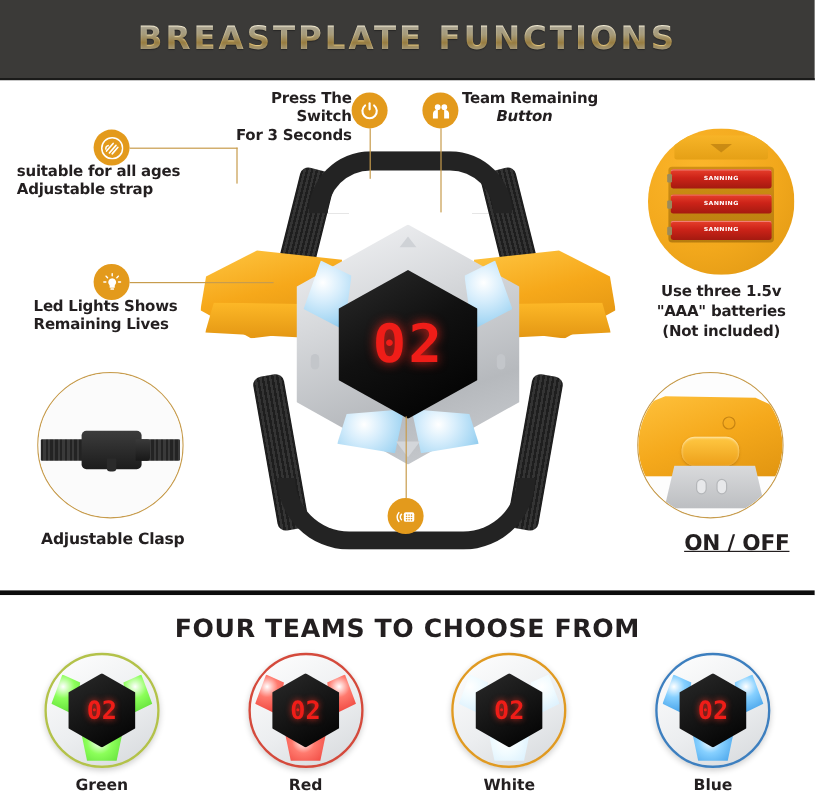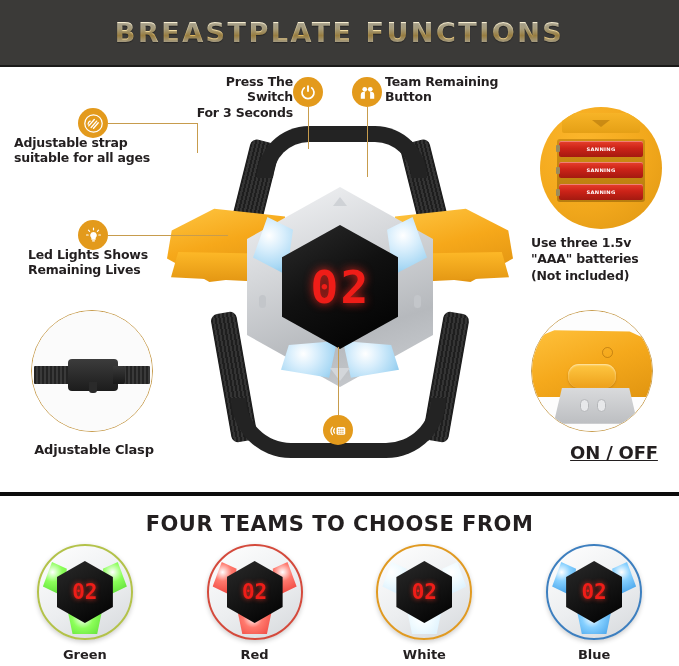--- a/index.html
+++ b/index.html
@@ -359,22 +359,22 @@
   <div class="badge" style="left:78px; top:41px;">
     <svg width="19" height="19" viewBox="0 0 24 24" aria-hidden="true">
       <circle cx="12" cy="12" r="11" fill="none" stroke="#fff" stroke-width="1.6"></circle>
       <path d="M6 15 L13 7 M9 17 L16 9 M12 18 L18 11" stroke="#fff" stroke-width="1.7" fill="none" stroke-linecap="round"></path>
       <path d="M5.5 13.5 a3.2 3.2 0 0 1 3-4.4" stroke="#fff" stroke-width="1.6" fill="none"></path>
     </svg>
   </div>
   <div class="line lh" style="left:108px; top:56px; width:90px;"></div>
   <div class="line lv" style="left:197px; top:56px; height:30px;"></div>
   <div class="callout" style="left:14px; top:68px; width:150px;">
+    <div>suitable for all ages</div>
     <div>Adjustable strap</div>
-    <div>suitable for all ages</div>
   </div>
 
   <div class="badge" style="left:293px; top:10px;">
     <svg width="18" height="18" viewBox="0 0 24 24" aria-hidden="true">
       <path d="M7 6.5 a8 8 0 1 0 10 0" stroke="#fff" stroke-width="2.3" fill="none" stroke-linecap="round"></path>
       <rect x="10.8" y="3" width="2.4" height="9" rx="1.2" fill="#fff"></rect>
     </svg>
   </div>
   <div class="line lv" style="left:308px; top:40px; height:42px;"></div>
   <div class="callout" style="left:178px; top:7px; width:115px; text-align:right;">
@@ -386,21 +386,21 @@
     <svg width="19" height="19" viewBox="0 0 24 24" aria-hidden="true">
       <circle cx="8.5" cy="8" r="3" fill="#fff"></circle>
       <circle cx="15.5" cy="8" r="3" fill="#fff"></circle>
       <path d="M3.5 20 v-5 a4.2 4.2 0 0 1 4.2-4 h1 v9 z" fill="#fff"></path>
       <path d="M20.5 20 v-5 a4.2 4.2 0 0 0 -4.2-4 h-1 v9 z" fill="#fff"></path>
     </svg>
   </div>
   <div class="line lv" style="left:367px; top:40px; height:70px;"></div>
   <div class="callout" style="left:385px; top:7px; width:130px;">
     <div>Team Remaining</div>
-    <div style="text-align:left; width:104px;">Button</div>
+    <div style="text-align:center; width:104px;font-style:italic;">Button</div>
   </div>
 
   <div class="badge" style="left:78px; top:153px;">
     <svg width="19" height="19" viewBox="0 0 24 24" aria-hidden="true">
       <path d="M12 7.5 a4.3 4.3 0 0 1 2.7 7.6 v2.2 h-5.4 v-2.2 A4.3 4.3 0 0 1 12 7.5 z" fill="#fff"></path>
       <rect x="10.1" y="18" width="3.8" height="1.6" rx=".6" fill="#fff"></rect>
       <g stroke="#fff" stroke-width="1.5" stroke-linecap="round">
         <path d="M12 2.6 v2.2"></path>
           <path d="M5.6 5.2 l1.5 1.6"></path>
           <path d="M18.4 5.2 l-1.5 1.6"></path>
@@ -425,21 +425,21 @@
         </div>
         <div class="battery">
           <span class="bat-brand">SANNING</span>
         </div>
         <div class="battery">
           <span class="bat-brand">SANNING</span>
         </div>
       </div>
     </div>
   </div>
-  <div class="callout" style="left:531px; top:168px; width:140px; line-height:1.3;">
+  <div class="callout" style="left:531px; top:168px; width:140px; text-align:center; line-height:1.3;">
     <div>Use three 1.5v</div>
     <div>"AAA" batteries</div>
     <div>(Not included)</div>
   </div>
 
   <div class="inset inset-ring" style="left:31px; top:243px; width:122px; height:122px;">
     <div class="clasp-bg">
       <div class="strap-piece" style="left:2%; width:36%;"></div>
       <div class="strap-piece" style="right:2%; width:30%;"></div>
       <div class="buckle">

